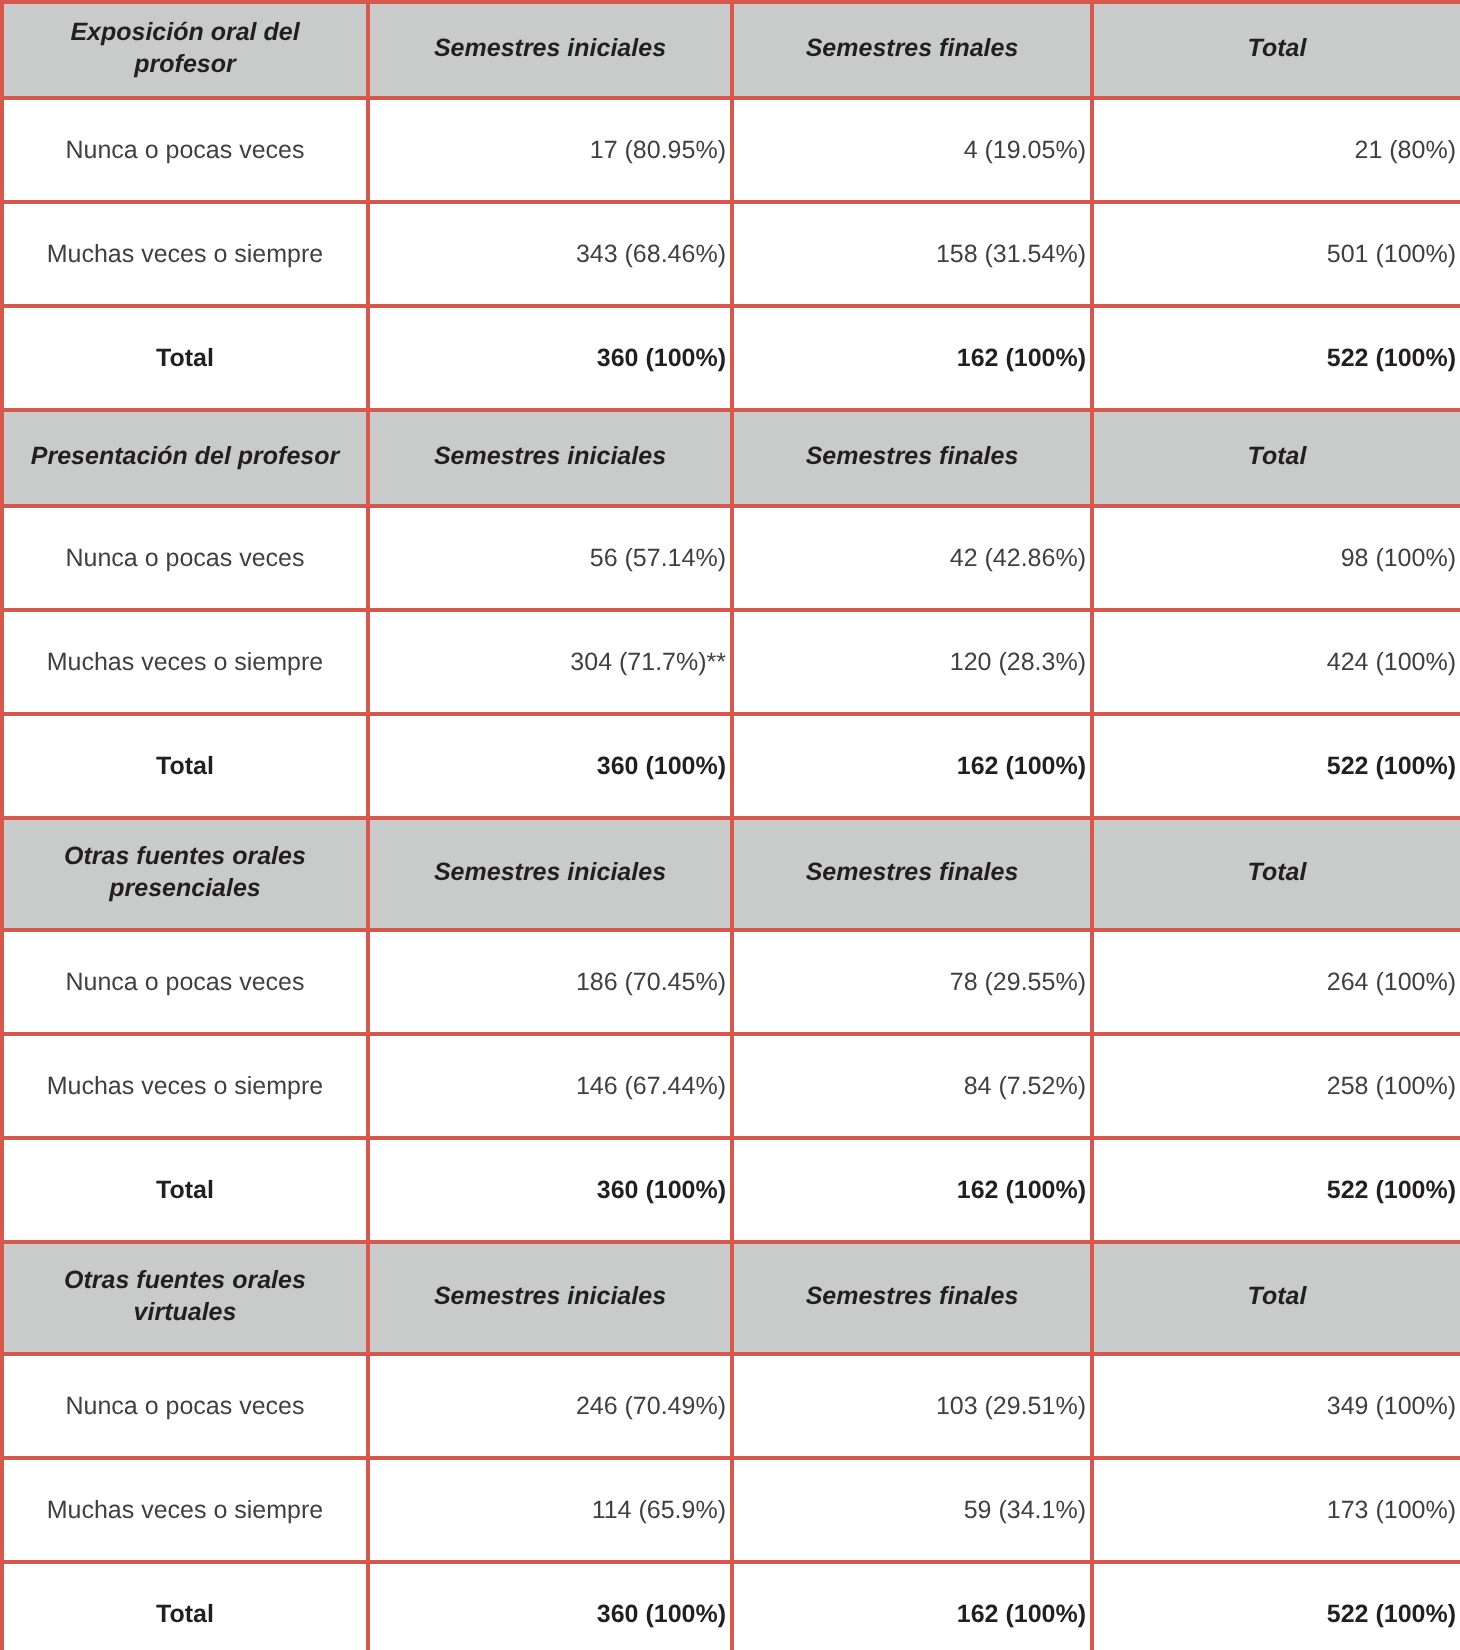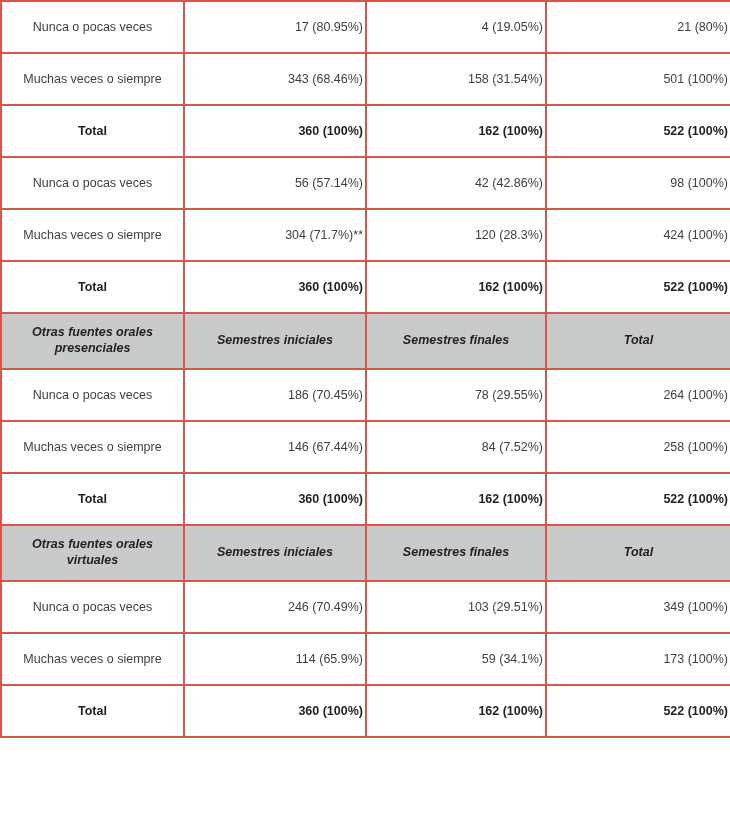--- a/index.html
+++ b/index.html
@@ -91,39 +91,51 @@
 <div class="table-wrap">
   <table class="freq-table">
     <colgroup>
       <col class="c1">
         <col class="c2">
         <col class="c3">
         <col class="c4">
     </colgroup>
     <tbody>
 
+      <tr class="block-header">
+        <th class="cat-head">Exposición oral del profesor</th>
+        <th>Semestres iniciales</th>
+        <th>Semestres finales</th>
+        <th>Total</th>
+      </tr>
       <tr class="data-row">
         <td class="label">Nunca o pocas veces</td>
         <td class="num">17 (80.95%)</td>
         <td class="num">4 (19.05%)</td>
         <td class="num">21 (80%)</td>
       </tr>
       <tr class="data-row">
         <td class="label">Muchas veces o siempre</td>
         <td class="num">343 (68.46%)</td>
         <td class="num">158 (31.54%)</td>
         <td class="num">501 (100%)</td>
       </tr>
       <tr class="total-row">
         <td class="label">Total</td>
         <td class="num">360 (100%)</td>
         <td class="num">162 (100%)</td>
         <td class="num">522 (100%)</td>
       </tr>
 
+      <tr class="block-header">
+        <th class="cat-head">Presentación del profesor</th>
+        <th>Semestres iniciales</th>
+        <th>Semestres finales</th>
+        <th>Total</th>
+      </tr>
       <tr class="data-row">
         <td class="label">Nunca o pocas veces</td>
         <td class="num">56 (57.14%)</td>
         <td class="num">42 (42.86%)</td>
         <td class="num">98 (100%)</td>
       </tr>
       <tr class="data-row">
         <td class="label">Muchas veces o siempre</td>
         <td class="num">304 (71.7%)**</td>
         <td class="num">120 (28.3%)</td>

